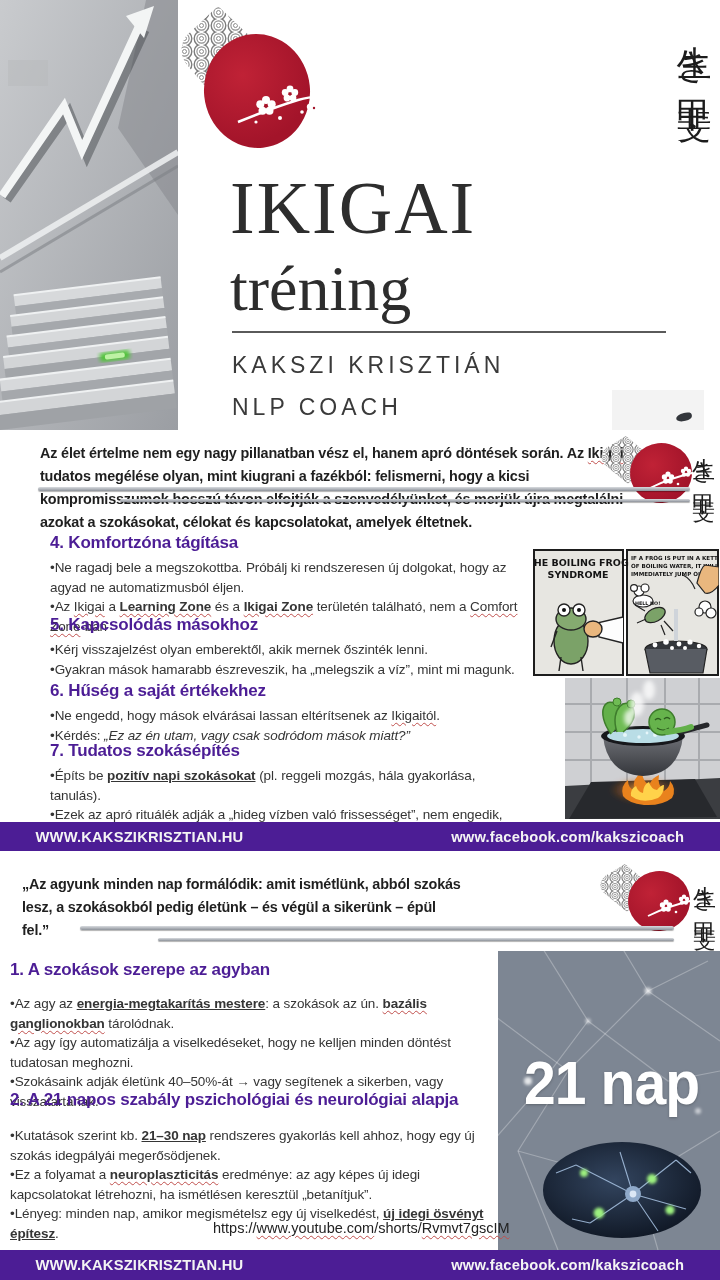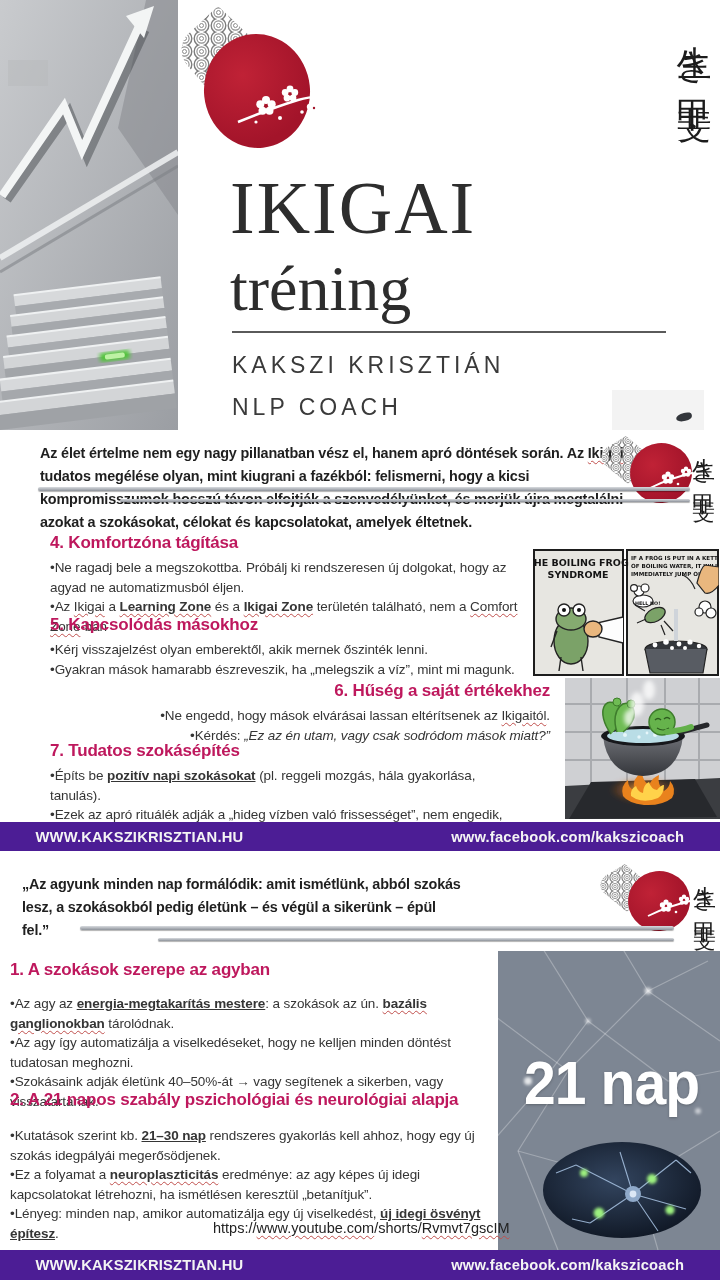--- a/index.html
+++ b/index.html
@@ -20,21 +20,21 @@
   .author{font-size:23px;letter-spacing:4px;color:#3a3a3a;}
   .jp{writing-mode:vertical-rl;text-orientation:upright;font-family:"DejaVu Serif",serif;
       color:#1c1c1c;line-height:1;}
   .jp1{font-size:35px;letter-spacing:7px;}
   .jp2{font-size:23px;letter-spacing:5px;}
   .redcircle{border-radius:50%;background:radial-gradient(circle at 38% 35%,#c02236,#a3142a 70%);}
   
   .intro{font-size:15.5px;line-height:23px;font-weight:700;color:#1f1f1f;letter-spacing:-.2px;}
   .grayline{height:4px;border-radius:2px;background:linear-gradient(180deg,#d8dbdf,#8d929a);
             box-shadow:0 1px 1px rgba(0,0,0,.3);}
-  .sec-title{font-weight:700;font-size:17px;color:#be185d;letter-spacing:-.2px;margin-bottom:5px;}
+  .sec-title{font-weight:700;font-size:17px;color:#4c1d95;letter-spacing:-.2px;margin-bottom:5px;}
   .bullet{font-size:13.5px;line-height:19.5px;color:#353535;letter-spacing:-.1px;}
   .footerbar{background:#4c1d95;display:flex;justify-content:space-between;align-items:center;
              padding:0 30px;box-sizing:border-box;}
   .footerbar span{color:#f4f4f4;font-weight:700;font-size:15.5px;letter-spacing:.2px;
                   transform:scaleX(.95);}
   .quote{font-size:15.5px;line-height:23px;font-weight:700;color:#1f1f1f;letter-spacing:-.2px;}
   .neuron-wrap{background:#7d8693;overflow:hidden;}
   .nap-label{font-size:62px;font-weight:700;color:#fff;letter-spacing:-1px;
              transform:scaleX(.92);transform-origin:0 0;text-shadow:0 1px 3px rgba(0,0,0,.25);}
   .link-line{font-size:14.5px;color:#222;}
@@ -219,21 +219,21 @@
           <div class="bullet"><span>•Az </span><span class="u">Ikigai</span><span> a </span><span class="b u">Learning Zone</span><span> és a </span><span class="b u">Ikigai Zone</span><span> területén található, nem a </span><span class="u">Comfort Zone</span><span>-ban</span></div>
         </div>
     </div>
     <div class="abs" style="left:50px;top:615px;width:486px;">
       <div class="sec-title">5. Kapcsolódás másokhoz</div>
       <div>
           <div class="bullet"><span>•Kérj visszajelzést olyan emberektől, akik mernek őszinték lenni.</span></div>
           <div class="bullet"><span>•Gyakran mások hamarabb észreveszik, ha „melegszik a víz”, mint mi magunk.</span></div>
         </div>
     </div>
-    <div class="abs" style="left:50px;top:681px;width:500px;text-align:right;">
+    <div class="abs" style="left:50px;top:681px;width:500px;">
       <div class="sec-title">6. Hűség a saját értékekhez</div>
       <div>
           <div class="bullet"><span>•Ne engedd, hogy mások elvárásai lassan eltérítsenek az </span><span class="u">Ikigaitól</span><span>.</span></div>
           <div class="bullet"><span>•Kérdés: </span><span class="i">„Ez az én utam, vagy csak sodródom mások miatt?”</span></div>
         </div>
     </div>
     <div class="abs" style="left:50px;top:741px;width:470px;">
       <div class="sec-title">7. Tudatos szokásépítés</div>
       <div>
           <div class="bullet"><span>•Építs be </span><span class="b">pozitív napi szokásokat</span><span> (pl. reggeli mozgás, hála gyakorlása, tanulás).</span></div>
@@ -441,21 +441,21 @@
           <div class="bullet"><span>•Az agy az </span><span class="b">energia-megtakarítás mestere</span><span>: a szokások az ún. </span><span class="b u">bazális ganglionokban</span><span> tárolódnak.</span></div>
           <div class="bullet"><span>•Az agy így automatizálja a viselkedéseket, hogy ne kelljen minden döntést tudatosan meghozni.</span></div>
           <div class="bullet"><span>•Szokásaink adják életünk 40–50%-át → vagy segítenek a sikerben, vagy visszatartanak.</span></div>
         </div>
     </div>
     <div class="abs" style="left:10px;top:1090px;width:482px;">
       <div class="sec-title" style="margin-bottom:16px;">2. A 21 napos szabály pszichológiai és neurológiai alapja</div>
       <div>
           <div class="bullet"><span>•Kutatások szerint kb. </span><span class="b">21–30 nap</span><span> rendszeres gyakorlás kell ahhoz, hogy egy új szokás idegpályái megerősödjenek.</span></div>
           <div class="bullet"><span>•Ez a folyamat a </span><span class="b u">neuroplaszticitás</span><span> eredménye: az agy képes új idegi kapcsolatokat létrehozni, ha ismétlésen keresztül „betanítjuk”.</span></div>
-          <div class="bullet"><span>•Lényeg: minden nap, amikor automatizálja egy új viselkedést, </span><span class="b">új idegi ösvényt építesz</span><span>.</span></div>
+          <div class="bullet"><span>•Lényeg: minden nap, amikor megismételsz egy új viselkedést, </span><span class="b">új idegi ösvényt építesz</span><span>.</span></div>
         </div>
     </div>
 
     <div class="abs link-line" style="left:213px;top:1220px;"><span>https://</span><span class="u">www.youtube.com</span><span>/shorts/</span><span class="u">Rvmvt7gscIM</span></div>
 
     <div class="abs footerbar" style="left:0;top:1250px;width:720px;height:30px;">
       <span>WWW.KAKSZIKRISZTIAN.HU</span>
       <span>www.facebook.com/kakszicoach</span>
     </div>
   </section>

